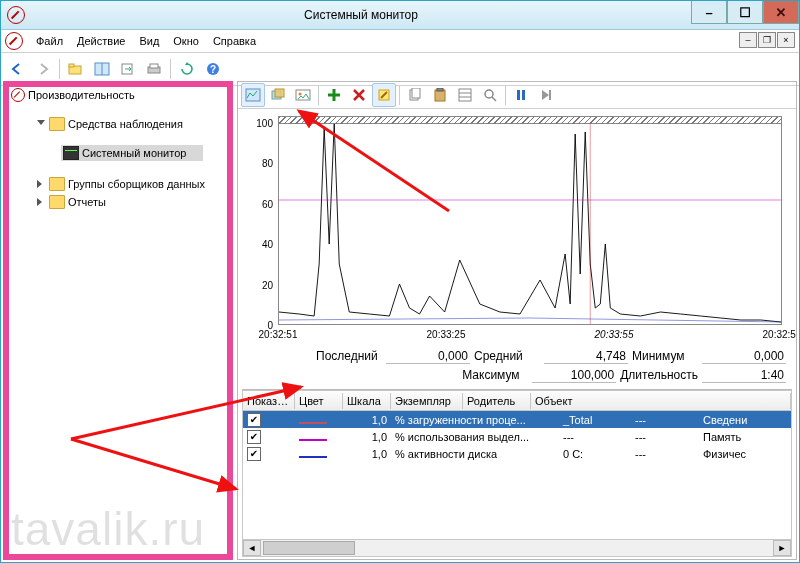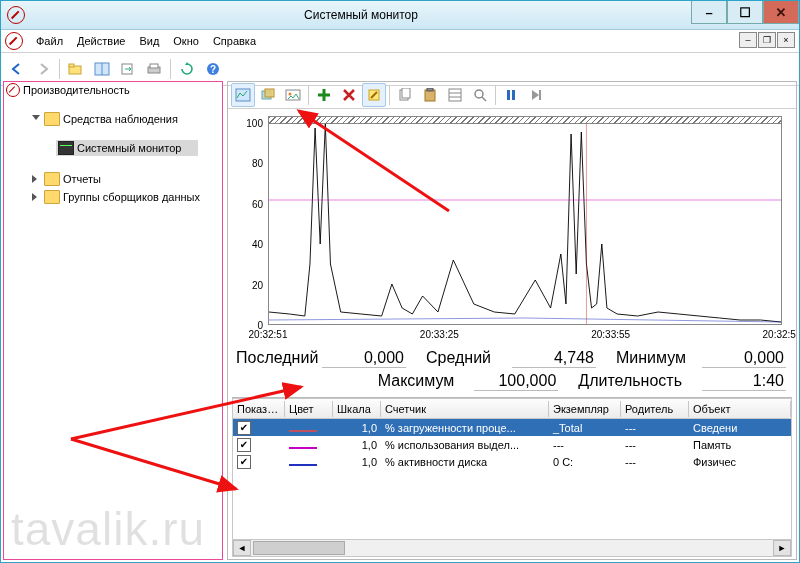--- a/index.html
+++ b/index.html
@@ -14,21 +14,21 @@
 .menubar{height:22px;display:flex;align-items:center;padding:0 4px;border-bottom:1px solid #d0d0d0;position:relative}
 .mmc-icon{width:16px;height:16px;margin-right:6px;border:1.5px solid #b00;border-radius:50%;position:relative;flex:0 0 auto}
 .mmc-icon::after{content:"";position:absolute;left:2px;top:7px;width:10px;height:1.5px;background:#b00;transform:rotate(-45deg)}
 .menuitem{padding:2px 7px;cursor:default}
 .mdi-btns{position:absolute;right:4px;top:2px;display:flex;gap:1px}
 .mdibtn{width:16px;height:14px;border:1px solid #888;background:#eee;font-size:9px;display:flex;align-items:center;justify-content:center}
 .toolbar{height:28px;display:flex;align-items:center;gap:2px;padding:2px 4px;border-bottom:1px solid #d0d0d0}
 .tbtn{width:22px;height:22px;display:flex;align-items:center;justify-content:center;border:1px solid transparent;border-radius:2px}
 .sep{width:1px;height:20px;background:#ccc;margin:0 2px}
 .body{position:absolute;top:80px;bottom:2px;left:2px;right:2px;display:flex}
-.tree{width:218px;border:1px solid #ec4899;overflow:hidden;background:#fff}
+.tree{width:218px;border:6px solid #ec4899;overflow:hidden;background:#fff}
 .tree-title{padding:3px 6px;display:flex;align-items:center;gap:4px}
 .tree ul{list-style:none;margin:12px;padding:0 0 0 14px}
 .tree li{padding:1px 0;white-space:nowrap}
 .node{display:flex;align-items:center;gap:3px;padding:1px 2px}
 .node.sel{background:#d8d8d8}
 .tw{width:9px;height:9px;display:inline-block}
 .tw::before{content:"";display:block;width:0;height:0;border-left:5px solid #555;border-top:4px solid transparent;border-bottom:4px solid transparent}
 .tw.open::before{border-left:4px solid transparent;border-right:4px solid transparent;border-top:5px solid #555;border-bottom:none}
 .ticon{width:14px;height:12px;display:inline-block}
 .ticon.folder{background:#ffd96b;border:1px solid #caa53b;border-radius:1px}
@@ -42,21 +42,21 @@
 .cbtn.on{border-color:#a7c7e7;background:#e4f0fb}
 svg{display:block}
 .chartwrap{flex:0 0 auto;position:relative;padding:6px 8px 2px 8px}
 .chart{position:relative;height:230px}
 .yaxis{position:absolute;left:0;top:8px;bottom:20px;width:30px}
 .ylab{position:absolute;right:3px;font-size:10px;transform:translateY(-50%)}
 .plot{position:absolute;left:32px;right:6px;top:8px;bottom:20px;border:1px solid #888}
 .hatch{position:absolute;left:-1px;right:-1px;top:-8px;height:7px;background:repeating-linear-gradient(135deg,#777 0,#777 1px,transparent 1px,transparent 4px);border:1px solid #888;border-bottom:none}
 .xaxis{position:absolute;left:32px;right:6px;bottom:2px;height:14px}
 .xlab{position:absolute;font-size:10px;transform:translateX(-50%)}
-.statsrow{display:flex;justify-content:flex-end;gap:20px;padding:2px 10px;font-size:16px;align-items:baseline}
+.statsrow{display:flex;justify-content:flex-end;gap:4px;padding:2px 10px;font-size:12px;align-items:baseline}
 .statlabel{min-width:66px;text-align:left}
 .statval{min-width:80px;text-align:right;border-bottom:1px solid #bbb;padding:0 2px}
 .grid{flex:1;min-height:0;display:flex;flex-direction:column;border-top:1px solid #bbb;margin:4px 4px 2px 4px}
 .gridhead,.gridrow{display:flex;align-items:center}
 .gridhead{background:linear-gradient(#fdfdfd,#ececec);border:1px solid #c7c7c7;height:19px}
 .ghcell{border-right:1px solid #c7c7c7;padding:2px 4px;font-size:11px;overflow:hidden;white-space:nowrap;text-overflow:ellipsis;box-sizing:border-box}
 .gridbody{flex:1;overflow:hidden;border-left:1px solid #c7c7c7;border-right:1px solid #c7c7c7}
 .gridrow{height:17px}
 .gridrow.sel{background:#2f6fb5;color:#fff}
 .gcell{padding:1px 4px;font-size:11px;overflow:hidden;white-space:nowrap;text-overflow:ellipsis;box-sizing:border-box}
@@ -167,28 +167,28 @@
             <span class="ticon mon"></span>
             <span>Системный монитор</span>
           </div>
               </li>
         </ul>
       </li>
       <li>
             <div class="node">
         <span class="tw"></span>
         <span class="ticon folder"></span>
-        <span>Отчеты</span>
+        <span>Группы сборщиков данных</span>
       </div>
           </li>
       <li>
             <div class="node">
         <span class="tw"></span>
         <span class="ticon folder"></span>
-        <span>Группы сборщиков данных</span>
+        <span>Отчеты</span>
       </div>
           </li>
     </ul>
   </div>
 
   <div class="content">
 
     <div class="ctoolbar">
       <div class="cbtn on">
             <svg width="16" height="14">
@@ -282,21 +282,21 @@
           <svg id="plotsvg" width="100%" height="100%" preserveAspectRatio="none" viewBox="0 0 100 100">
                 <path d="M0 94 L4 95 L7 96 L8 70 L9 2 L10 60 L11 0 L12 70 L14 94 L18 95 L22 96 L24 80 L26 92 L28 95 L30 86 L33 94 L36 68 L40 90 L44 94 L48 95 L52 78 L55 92 L57 65 L58 90 L59 5 L60 75 L61 4 L62 70 L63 92 L64 90 L65 60 L66 92 L68 95 L72 96 L76 94 L80 95 L84 96 L88 97 L92 98 L96 98 L100 99 " fill="none" stroke="#000000" stroke-width="0.9" vector-effect="non-scaling-stroke"></path>
                 <path d="M0 38 L100 38 " fill="none" stroke="#c400c4" stroke-width="0.5" vector-effect="non-scaling-stroke"></path>
                 <path d="M0 98 L50 97 L100 99 " fill="none" stroke="#2030c0" stroke-width="0.5" vector-effect="non-scaling-stroke"></path>
                 <line x1="62" x2="62" y1="0" y2="100" stroke="#c00" stroke-width="0.4" vector-effect="non-scaling-stroke"></line>
               </svg>
         </div>
         <div class="xaxis" id="xaxis">
               <div class="xlab" style="left: 0%;">20:32:51</div>
               <div class="xlab" style="left: 33.3333%;">20:33:25</div>
-              <div class="xlab" style="left: 66.6667%;">20:33:55</div>
+              <div class="xlab" style="left: 66.6667%; font-style: italic;">20:33:55</div>
               <div class="xlab" style="left: 100%;">20:32:50</div>
             </div>
       </div>
     </div>
 
     <div>
       <div class="statsrow">
         <span class="statlabel">Последний</span>
         <span class="statval">0,000</span>
         <span class="statlabel">Средний</span>
@@ -310,21 +310,20 @@
         <span class="statlabel">Длительность</span>
         <span class="statval">1:40</span>
       </div>
     </div>
 
     <div class="grid">
       <div class="gridhead">
         <div class="ghcell" style="width:52px">Показа...</div>
         <div class="ghcell" style="width:48px">Цвет</div>
         <div class="ghcell" style="width:48px">Шкала</div>
-        <div class="ghcell" style="width:168px">Счетчик</div>
         <div class="ghcell" style="width:72px">Экземпляр</div>
         <div class="ghcell" style="width:68px">Родитель</div>
         <div class="ghcell" style="flex:1">Объект</div>
       </div>
       <div class="gridbody" id="gridbody">
             <div class="gridrow sel">
               <div class="gcell" style="width:52px"><span class="chk">✔</span></div>
               <div class="gcell" style="width:48px"><span class="colorline" style="background:#c05060"></span></div>
               <div class="gcell" style="width:48px;text-align:right">1,0</div>
               <div class="gcell" style="width:168px">% загруженности проце...</div>

